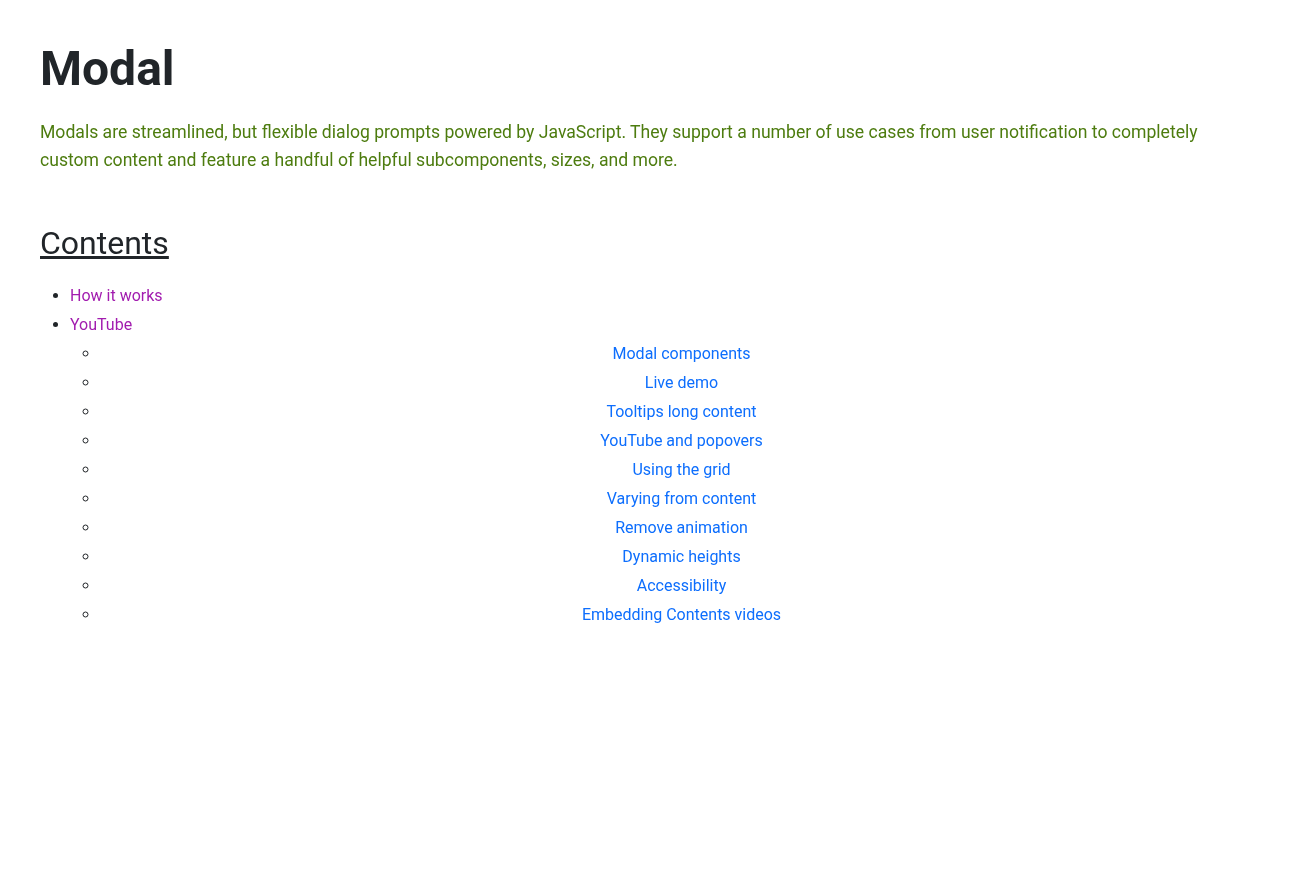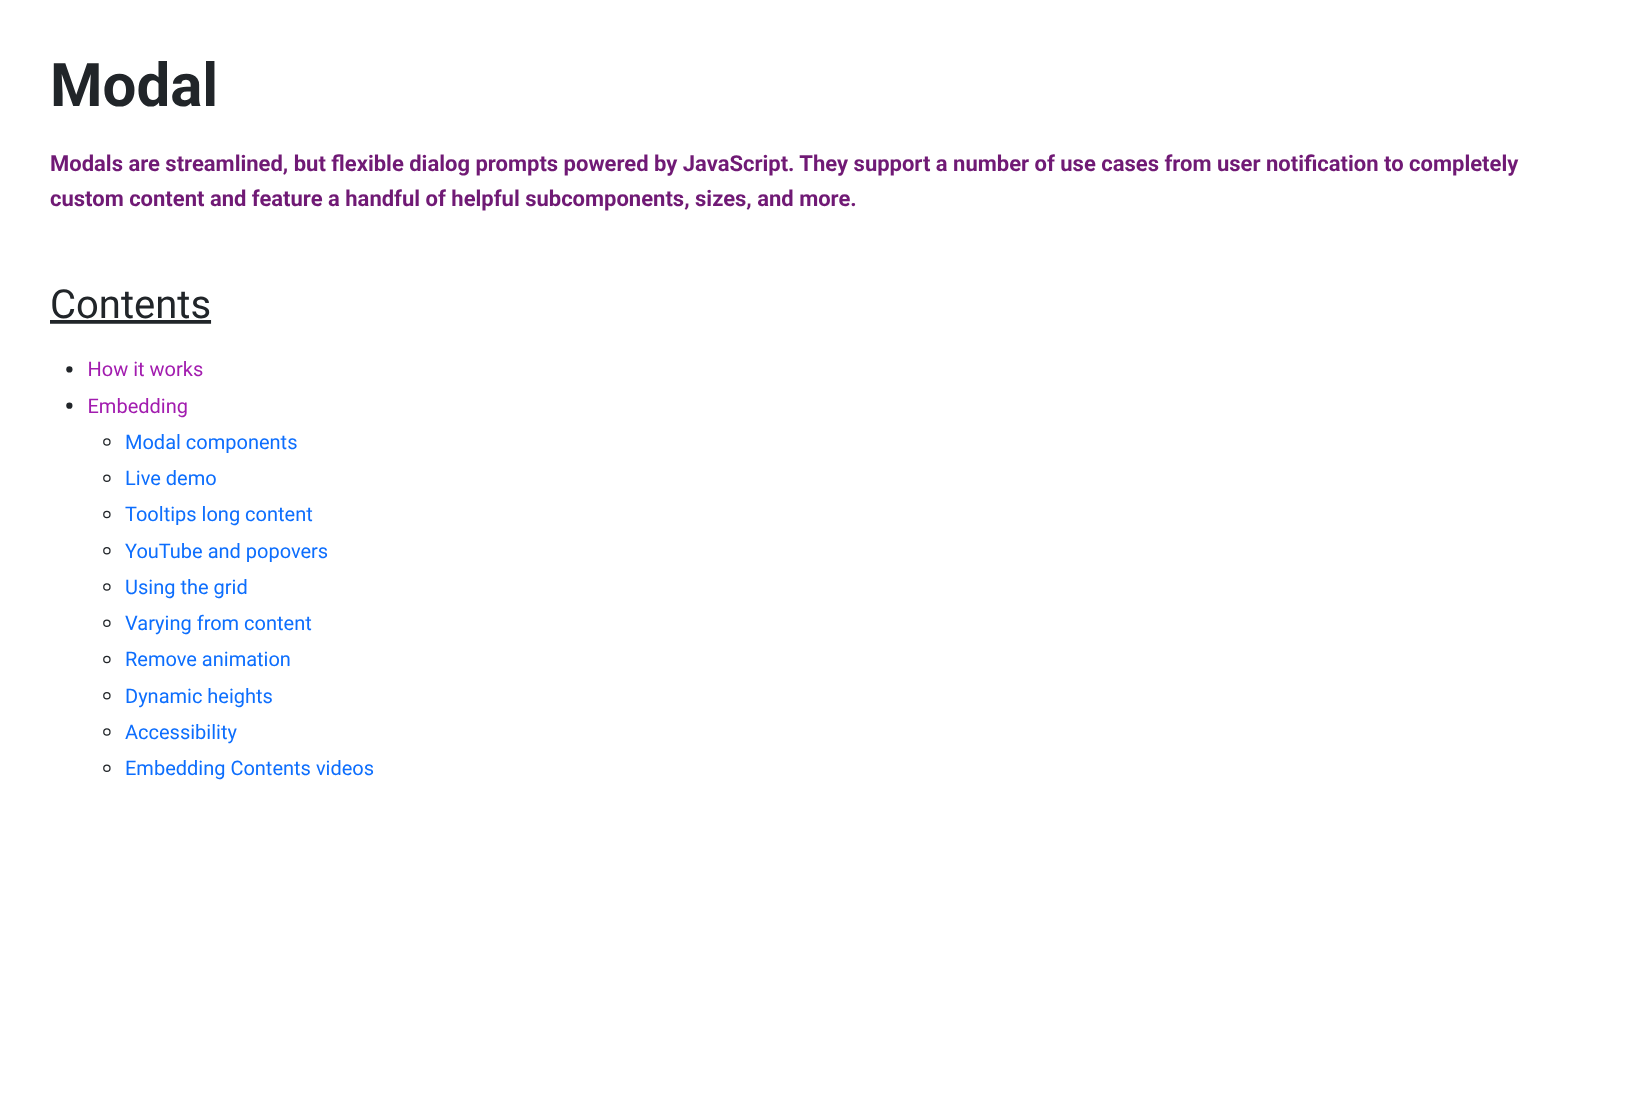--- a/index.html
+++ b/index.html
@@ -20,25 +20,24 @@
     h1 {
       font-size: 3rem;
       font-weight: 700;
       color: #212529;
       margin-bottom: 20px;
       line-height: 1.2;
     }
 
     .description {
       font-size: 1.1rem;
-      color: #701a75;
+      color: #4d7c0f;
       line-height: 1.6;
       max-width: 1200px;
       margin-bottom: 50px;
-      font-weight: bold;
     }
 
     h2 {
       font-size: 2rem;
       font-weight: 400;
       color: #212529;
       margin-bottom: 24px;
       text-decoration: underline;
     }
 
@@ -59,20 +58,21 @@
 
     .sub-list {
       list-style: circle;
       padding-left: 30px;
       margin-top: 10px;
     }
 
     .sub-list li {
       margin-bottom: 10px;
       font-size: 1rem;
+      text-align: center;
     }
 
     .sub-list a {
       color: #0d6efd;
       text-decoration: none;
     }
   </style>
 </head>
 <body>
 
@@ -80,21 +80,21 @@
 
 <p class="description">Modals are streamlined, but flexible dialog prompts powered by JavaScript. They support a number of use cases from user notification to completely custom content and feature a handful of helpful subcomponents, sizes, and more.</p>
 
 <h2>Contents</h2>
 
 <ul class="contents-list">
   <li>
     <a href="#how-it-works">How it works</a>
   </li>
   <li>
-    <a href="#examples">Embedding</a>
+    <a href="#examples">YouTube</a>
     <ul class="sub-list">
       <li>
         <a href="#modal-components">Modal components</a>
       </li>
       <li>
         <a href="#live-demo">Live demo</a>
       </li>
       <li>
         <a href="#scrolling-long-content">Tooltips long content</a>
       </li>

